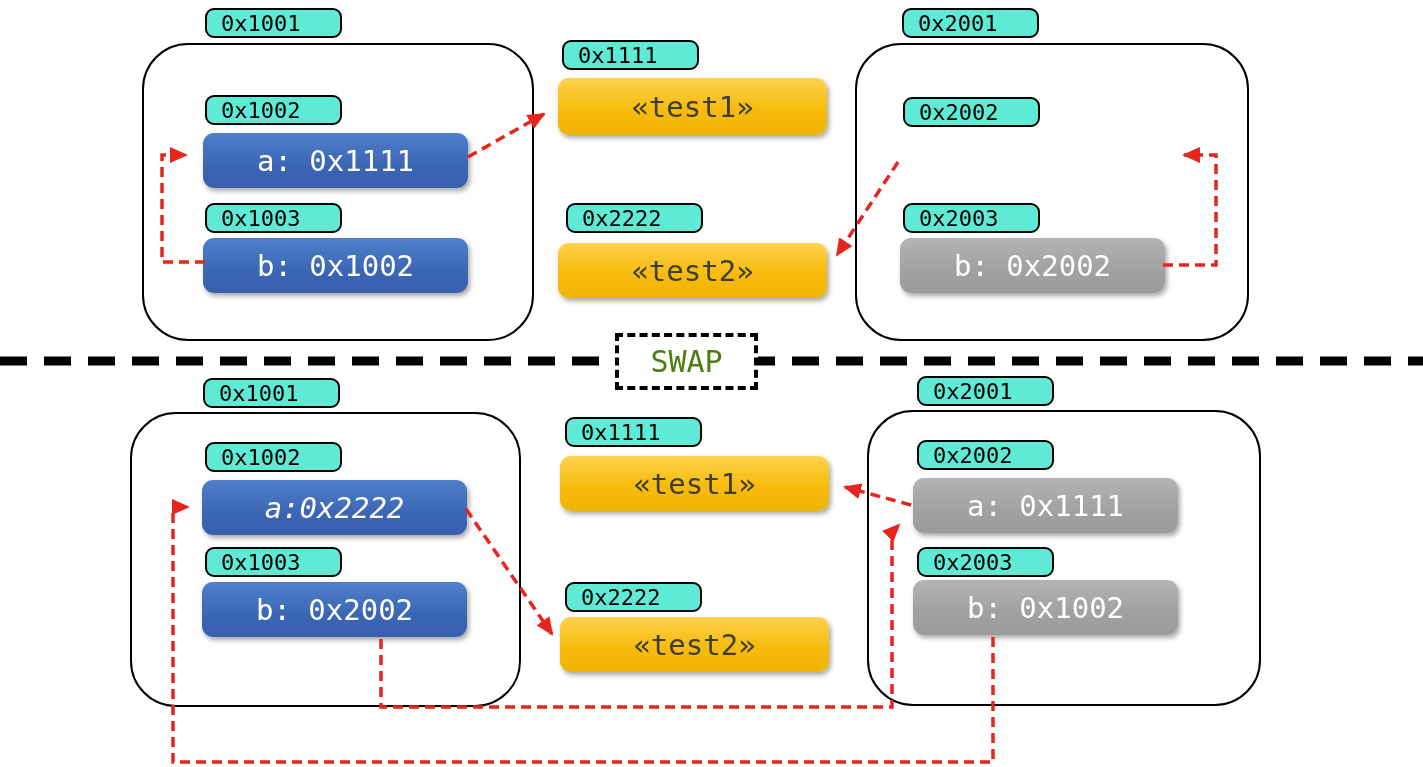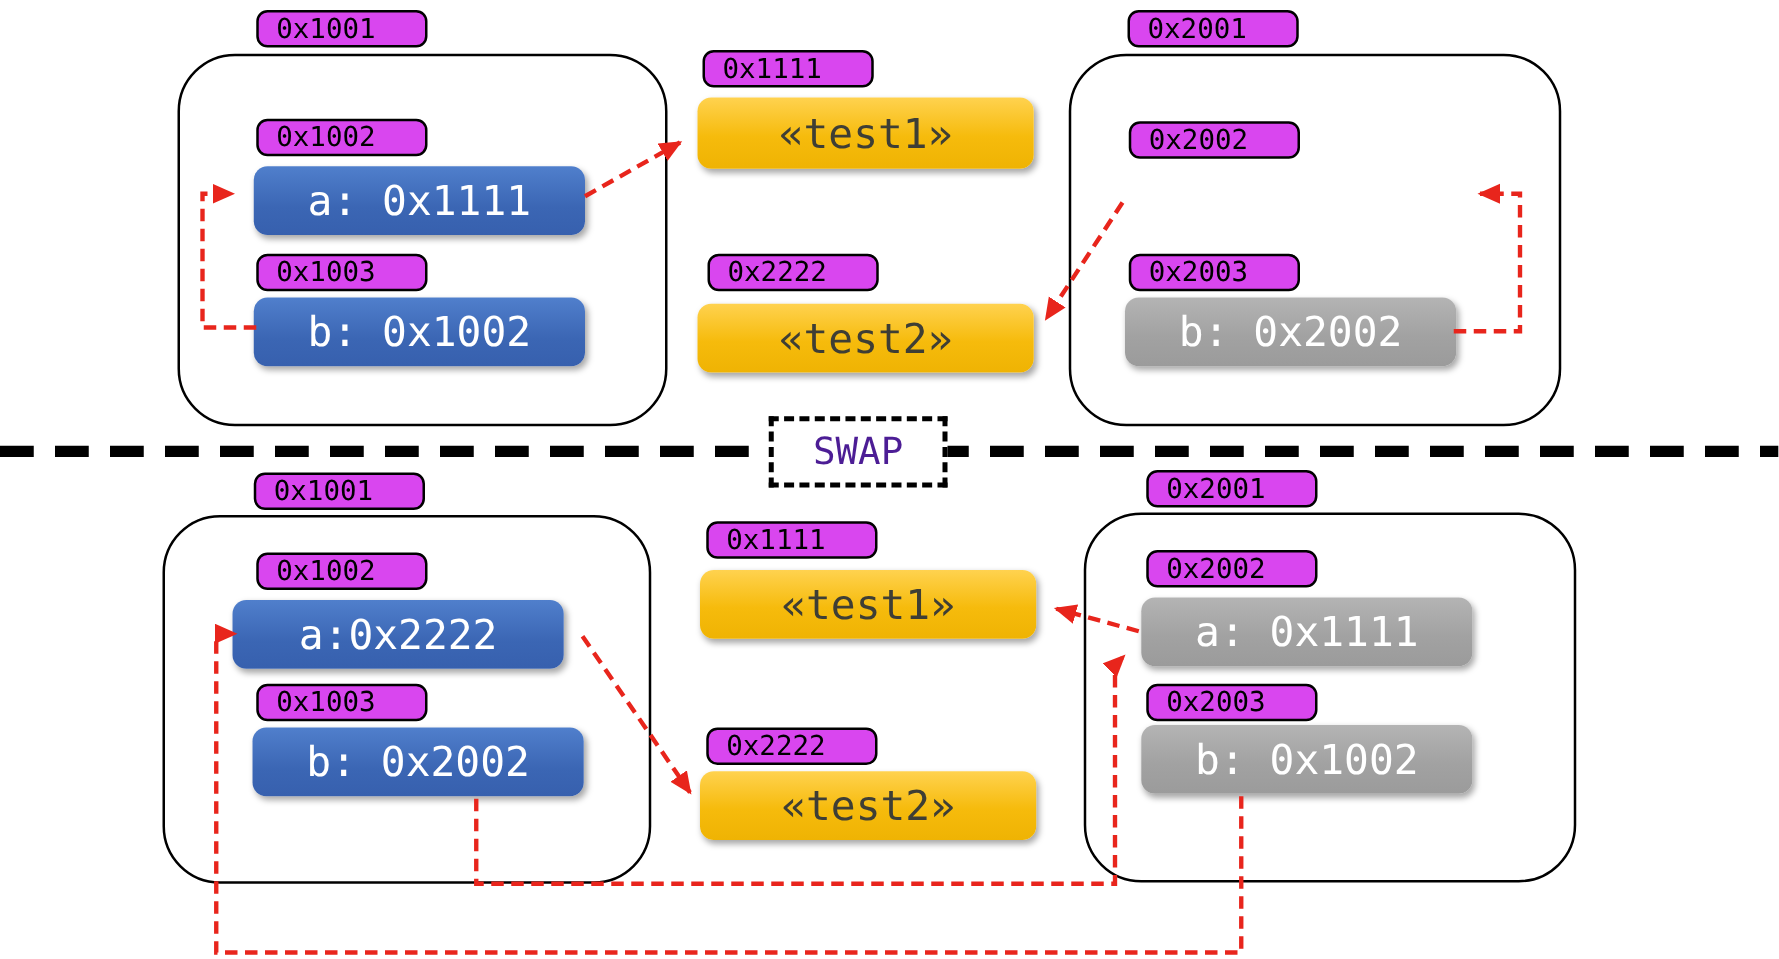--- a/index.html
+++ b/index.html
@@ -5,42 +5,42 @@
   html,body{margin:0;padding:0;background:#ffffff;}
   .stage{
     position:relative;width:1423px;height:767px;background:#ffffff;overflow:hidden;
     font-family:"DejaVu Sans Mono","Liberation Mono",monospace;
   }
   .struct{
     position:absolute;border:2.5px solid #000;border-radius:46px;background:#fff;z-index:1;
   }
   .tag{
     position:absolute;z-index:3;box-sizing:border-box;width:137px;height:30px;
-    background:#d946ef;border:2.5px solid #000;border-radius:9px;
+    background:#5eead4;border:2.5px solid #000;border-radius:9px;
     display:flex;align-items:center;padding-left:14px;
     font-size:22px;color:#000;letter-spacing:0px;
   }
   .vbox{
     position:absolute;z-index:3;box-sizing:border-box;width:265px;height:55px;
     border-radius:11px;display:flex;align-items:center;justify-content:center;
-    font-size:33px;color:#fff;box-shadow:2px 3px 5px rgba(0,0,0,0.35);
+    font-size:29px;color:#fff;box-shadow:2px 3px 5px rgba(0,0,0,0.35);
     white-space:pre;
   }
   .blue{background:linear-gradient(180deg,#507fcc 0%,#3b66b4 60%,#3760ae 100%);}
   .gray{background:linear-gradient(180deg,#b4b4b4 0%,#a2a2a2 55%,#9b9b9b 100%);}
   .yellow{
     background:linear-gradient(180deg,#ffd24f 0%,#f6bb0c 55%,#efb303 100%);
     color:#3e3e35;width:269px;
   }
   .arrow-layer{position:absolute;left:0;top:0;z-index:5;pointer-events:none;}
   .swap-box{
     position:absolute;left:615px;top:333px;width:143px;height:57px;z-index:6;
     box-sizing:border-box;background:#fff;border:4px dashed #000;
     display:flex;align-items:center;justify-content:center;
-    font-size:30px;color:#4c1d95;
+    font-size:30px;color:#4d7c0f;
   }
 </style>
 </head>
 <body>
 
 <div class="stage">
 
   <div class="struct" style="left:142px;top:43px;width:388px;height:294px;"></div>
   <div class="tag" style="left:205px;top:8px;">0x1001</div>
   <div class="tag" style="left:205px;top:95px;">0x1002</div>
@@ -55,21 +55,21 @@
 
   <div class="struct" style="left:855px;top:43px;width:390px;height:294px;"></div>
   <div class="tag" style="left:902px;top:8px;">0x2001</div>
   <div class="tag" style="left:903px;top:97px;">0x2002</div>
   <div class="tag" style="left:903px;top:203px;">0x2003</div>
   <div class="vbox gray" style="left:900px;top:238px;">b: 0x2002</div>
 
   <div class="struct" style="left:130px;top:412px;width:387px;height:291px;"></div>
   <div class="tag" style="left:203px;top:378px;">0x1001</div>
   <div class="tag" style="left:205px;top:442px;">0x1002</div>
-  <div class="vbox blue" style="left:186px;top:480px;">a:0x2222</div>
+  <div class="vbox blue" style="left:202px;top:480px;font-style:italic;">a:0x2222</div>
   <div class="tag" style="left:205px;top:547px;">0x1003</div>
   <div class="vbox blue" style="left:202px;top:582px;">b: 0x2002</div>
 
   <div class="tag" style="left:565px;top:417px;">0x1111</div>
   <div class="vbox yellow" style="left:560px;top:456px;">«test1»</div>
   <div class="tag" style="left:565px;top:582px;">0x2222</div>
   <div class="vbox yellow" style="left:560px;top:617px;">«test2»</div>
 
   <div class="struct" style="left:867px;top:410px;width:390px;height:292px;"></div>
   <div class="tag" style="left:917px;top:376px;">0x2001</div>

